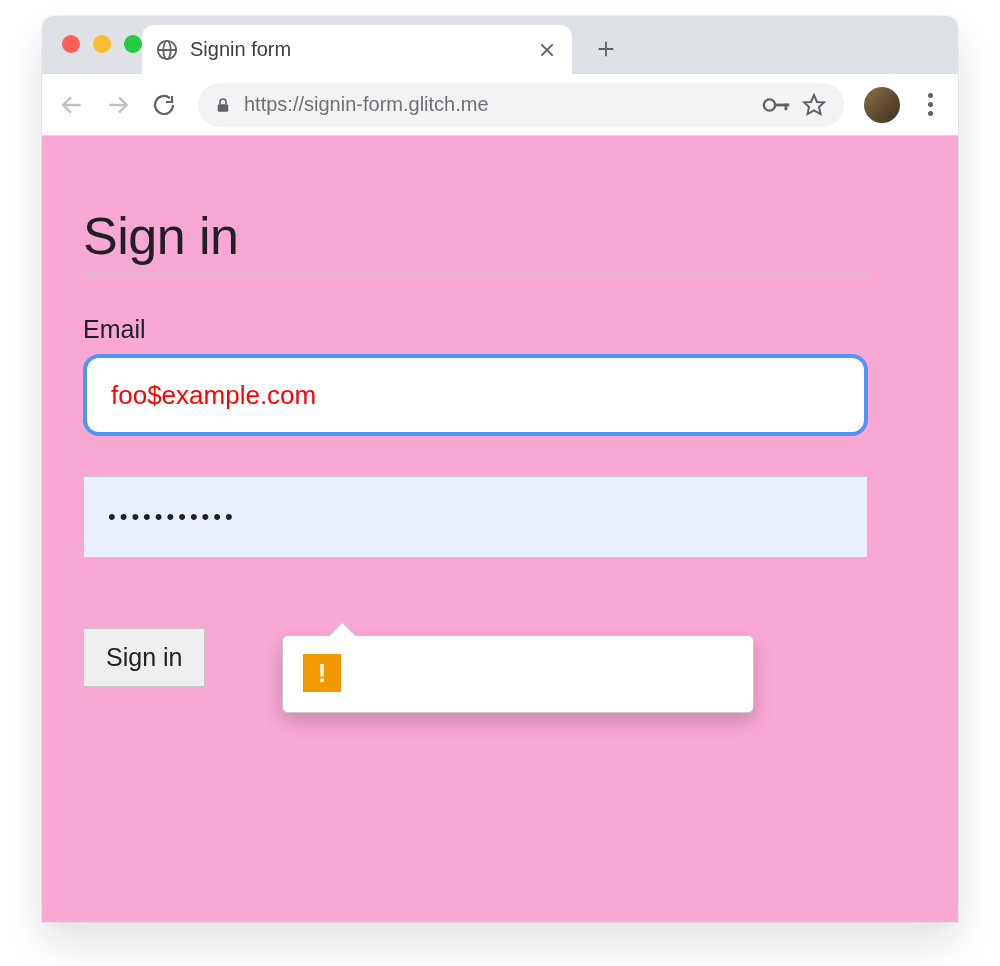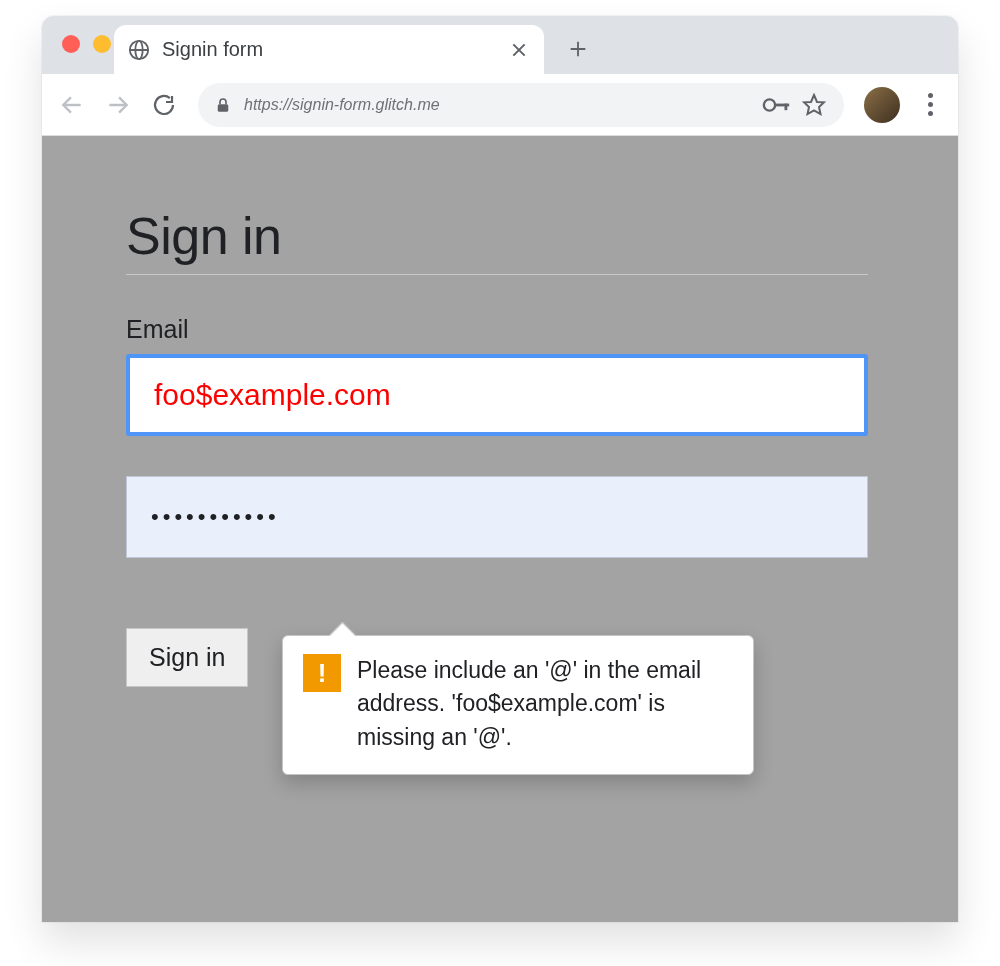--- a/index.html
+++ b/index.html
@@ -38,21 +38,21 @@
       display: flex;
       gap: 13px;
     }
     .tl {
       width: 18px; height: 18px; border-radius: 50%;
     }
     .tl.red { background: #ff5f57; }
     .tl.yellow { background: #febc2e; }
     .tl.green { background: #28c840; }
     .tab {
-      margin-left: 72px;
+      margin-left: 100px;
       height: 49px;
       width: 430px;
       background: #fff;
       border-radius: 12px 12px 0 0;
       display: flex;
       align-items: center;
       padding: 0 16px 0 14px;
       position: relative;
       gap: 12px;
     }
@@ -114,40 +114,40 @@
       background: #f1f3f4;
       border-radius: 22px;
       display: flex;
       align-items: center;
       padding: 0 16px;
       gap: 12px;
       margin: 0 8px;
       color: #5f6368;
     }
     .omnibox .lock { width: 18px; height: 18px; color: #5f6368; }
-    .omnibox .url { font-size: 16px; color: #6e7276; flex: 1; font-style: italic; }
+    .omnibox .url { font-size: 20px; color: #6e7276; flex: 1; }
     .omnibox .key { width: 28px; color: #5f6368; }
     .omnibox .star { width: 26px; color: #5f6368; }
     .avatar {
       width: 36px; height: 36px; border-radius: 50%;
       background: linear-gradient(135deg, #8b6f47 0%, #3d2f1f 100%);
       margin: 0 6px;
     }
     .menu-dots {
       width: 36px; height: 36px; display: flex; flex-direction: column;
       align-items: center; justify-content: center; gap: 4px;
       cursor: pointer;
     }
     .menu-dots span { width: 5px; height: 5px; background: #5f6368; border-radius: 50%; }
 
     
     .page {
       flex: 1;
-      background: #a3a3a3;
-      padding: 70px 90px 0 84px;
+      background: #f9a8d4;
+      padding: 70px 90px 0 41px;
       position: relative;
     }
     .page h1 {
       font-size: 52px;
       font-weight: 500;
       color: #202124;
       padding-bottom: 8px;
       border-bottom: 1px solid #c8c8c8;
       margin-bottom: 40px;
       letter-spacing: -0.5px;
@@ -156,23 +156,23 @@
     .label {
       font-size: 25px;
       color: #202124;
       display: block;
       margin-bottom: 10px;
     }
     .text-input {
       width: 100%;
       height: 82px;
       border: 4px solid #4f94f7;
-      border-radius: 3px;
+      border-radius: 16px;
       padding: 0 24px;
-      font-size: 30px;
+      font-size: 26px;
       color: #ff0000;
       outline: none;
       font-family: inherit;
     }
     .pw-input {
       width: 100%;
       height: 82px;
       border: 1px solid #bfc7d6;
       background: #e9f0fb;
       padding: 0 24px;
@@ -325,17 +325,16 @@
     <div class="field">
       <input class="pw-input" type="text" value="•••••••••••" style="">
     </div>
 
     <button class="submit">Sign in</button>
 
     <div class="tooltip">
       <div class="warn-badge">
           <span>!</span>
         </div>
-      <div class="tooltip-text">Please include an '@' in the email address. 'foo$example.com' is missing an '@'.</div>
     </div>
   </div>
 
 </div>
 
 </body></html>

